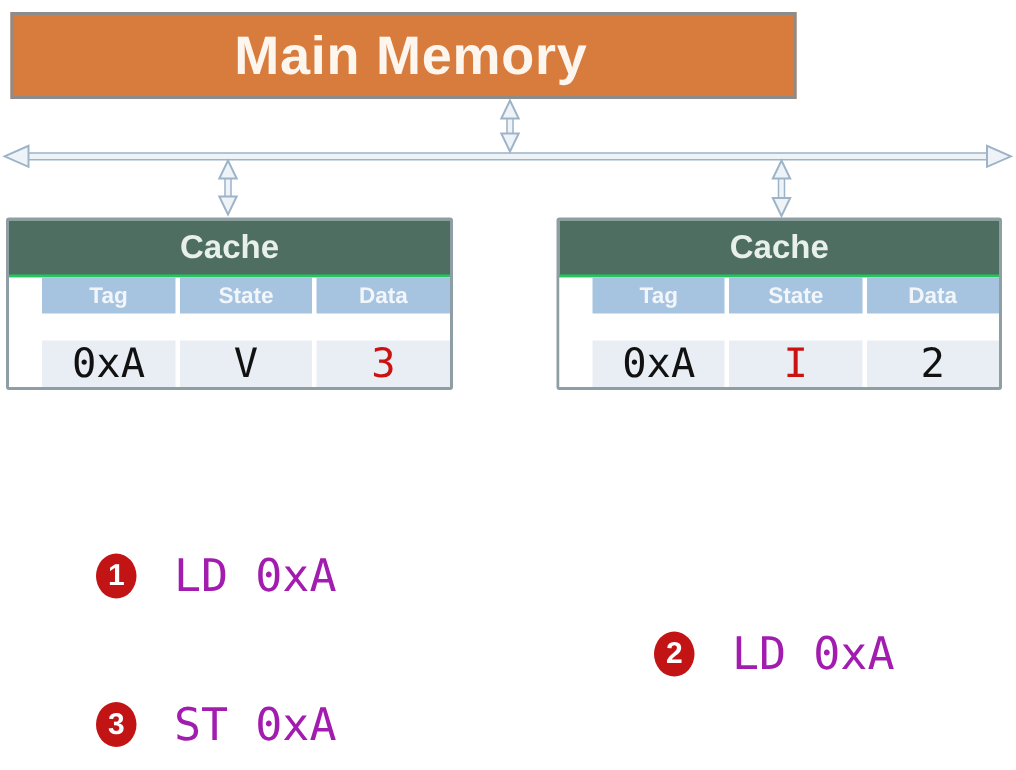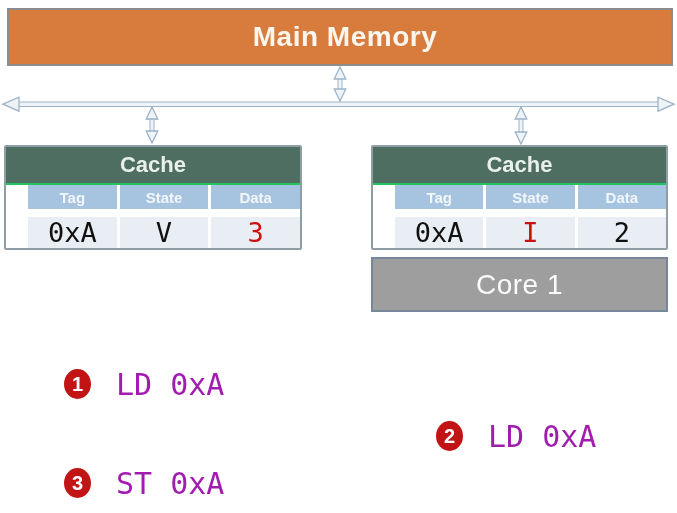--- a/index.html
+++ b/index.html
@@ -9,24 +9,24 @@
   }
   .mono{font-family:"DejaVu Sans Mono",monospace;}
 
   
   .connectors{position:absolute;left:0;top:0;width:677px;height:513px;}
   .pipe{fill:var(--bus-fill,#eef3f8);stroke:var(--bus-stroke,#9db3c8);stroke-width:1;}
   .arrowhead{fill:var(--bus-fill,#eef3f8);stroke:var(--bus-stroke,#9db3c8);stroke-width:1.3;}
 
   
   .memory{
-    position:absolute;left:7px;top:8px;width:666px;height:58px;box-sizing:border-box;
+    position:absolute;left:7px;top:8px;width:524px;height:58px;box-sizing:border-box;
     background:var(--memory-fill,#d87c3e);border:2px solid var(--memory-border,#8c8c8c);
     display:flex;align-items:center;justify-content:center;
-    color:#fdf6ee;font-size:28px;font-weight:600;letter-spacing:.5px;padding-left:10px;
+    color:#fdf6ee;font-size:36px;font-weight:600;letter-spacing:.5px;padding-left:10px;
   }
 
   
   .bus-label{
     position:absolute;left:35px;top:68px;color:#111;
     font-size:29px;line-height:33px;white-space:pre;
   }
 
   
   .cache{
@@ -35,21 +35,21 @@
   }
   .cache-left{left:4px;width:298px;}
   .cache-right{left:371px;width:297px;}
   .cache-title{
     height:36px;background:var(--cache-header,#4d6e60);border-bottom:2px solid #22c55e;
     display:flex;align-items:center;justify-content:center;
     color:#e9f0ec;font-size:22px;font-weight:600;
   }
   .cache-grid{
     display:grid;grid-template-columns:1fr 1fr 1fr;grid-template-rows:24px 31px;
-    gap:8px 3px;background:#fff;padding-left:22px;
+    gap:18px 3px;background:#fff;padding-left:22px;
   }
   .col-h{
     background:var(--col-header,#a6c4e0);display:flex;align-items:center;justify-content:center;
     color:#f2f6fa;font-size:15px;font-weight:bold;
   }
   .cell{
     background:var(--row-bg,#e9eef4);display:flex;align-items:center;justify-content:center;
     color:#111;font-size:27px;line-height:27px;
   }
   .red{color:var(--highlight-red,#cc1111);}
@@ -130,23 +130,20 @@
     <div class="cache-grid">
       <div class="col-h">Tag</div>
       <div class="col-h">State</div>
       <div class="col-h">Data</div>
       <div class="cell mono">0xA</div>
       <div class="cell mono red">I</div>
       <div class="cell mono">2</div>
     </div>
   </div>
 
-  <div class="core core-right">
-    <span>Core 1</span>
-  </div>
 
   <div class="event event-1">
     <span class="badge">1</span>
     <span class="event-label mono">LD 0xA</span>
   </div>
   <div class="event event-2">
     <span class="badge">2</span>
     <span class="event-label mono">LD 0xA</span>
   </div>
   <div class="event event-3">

